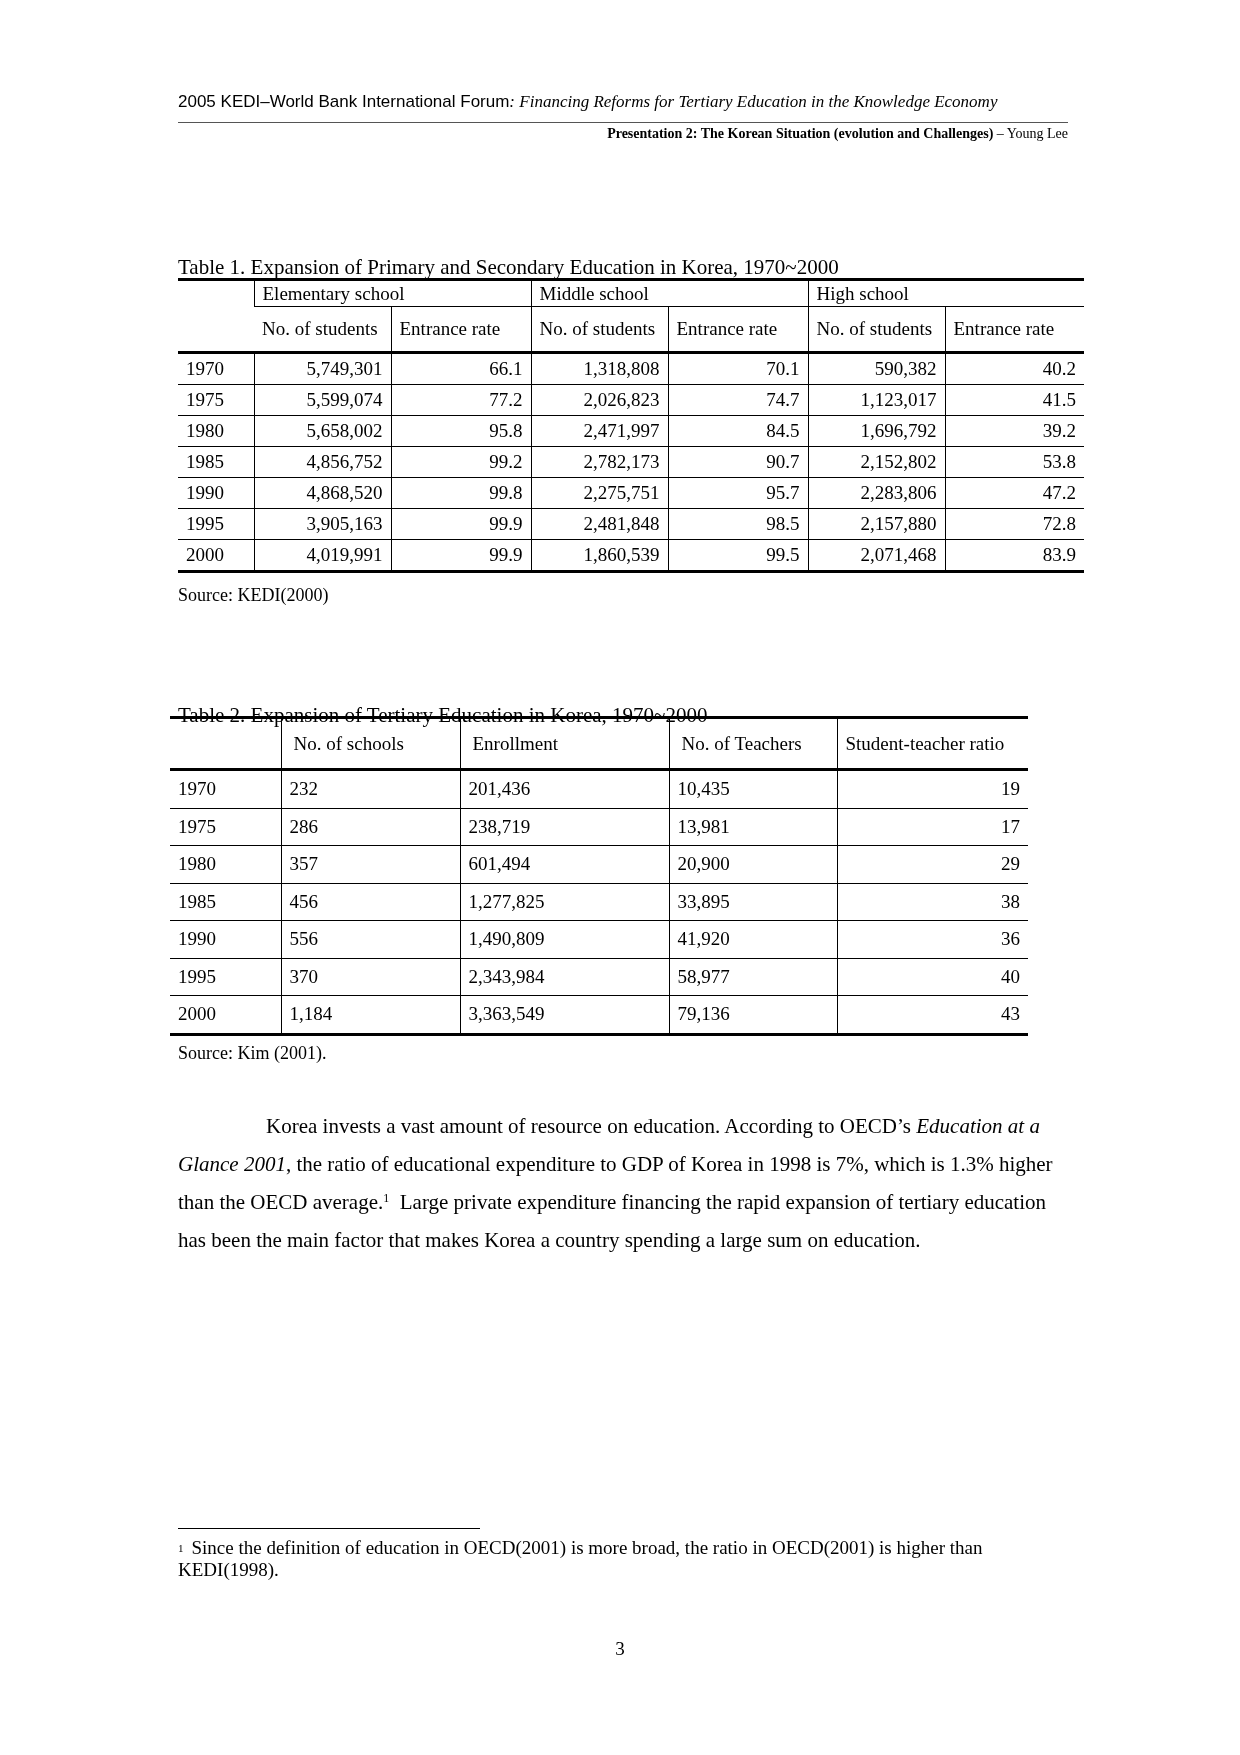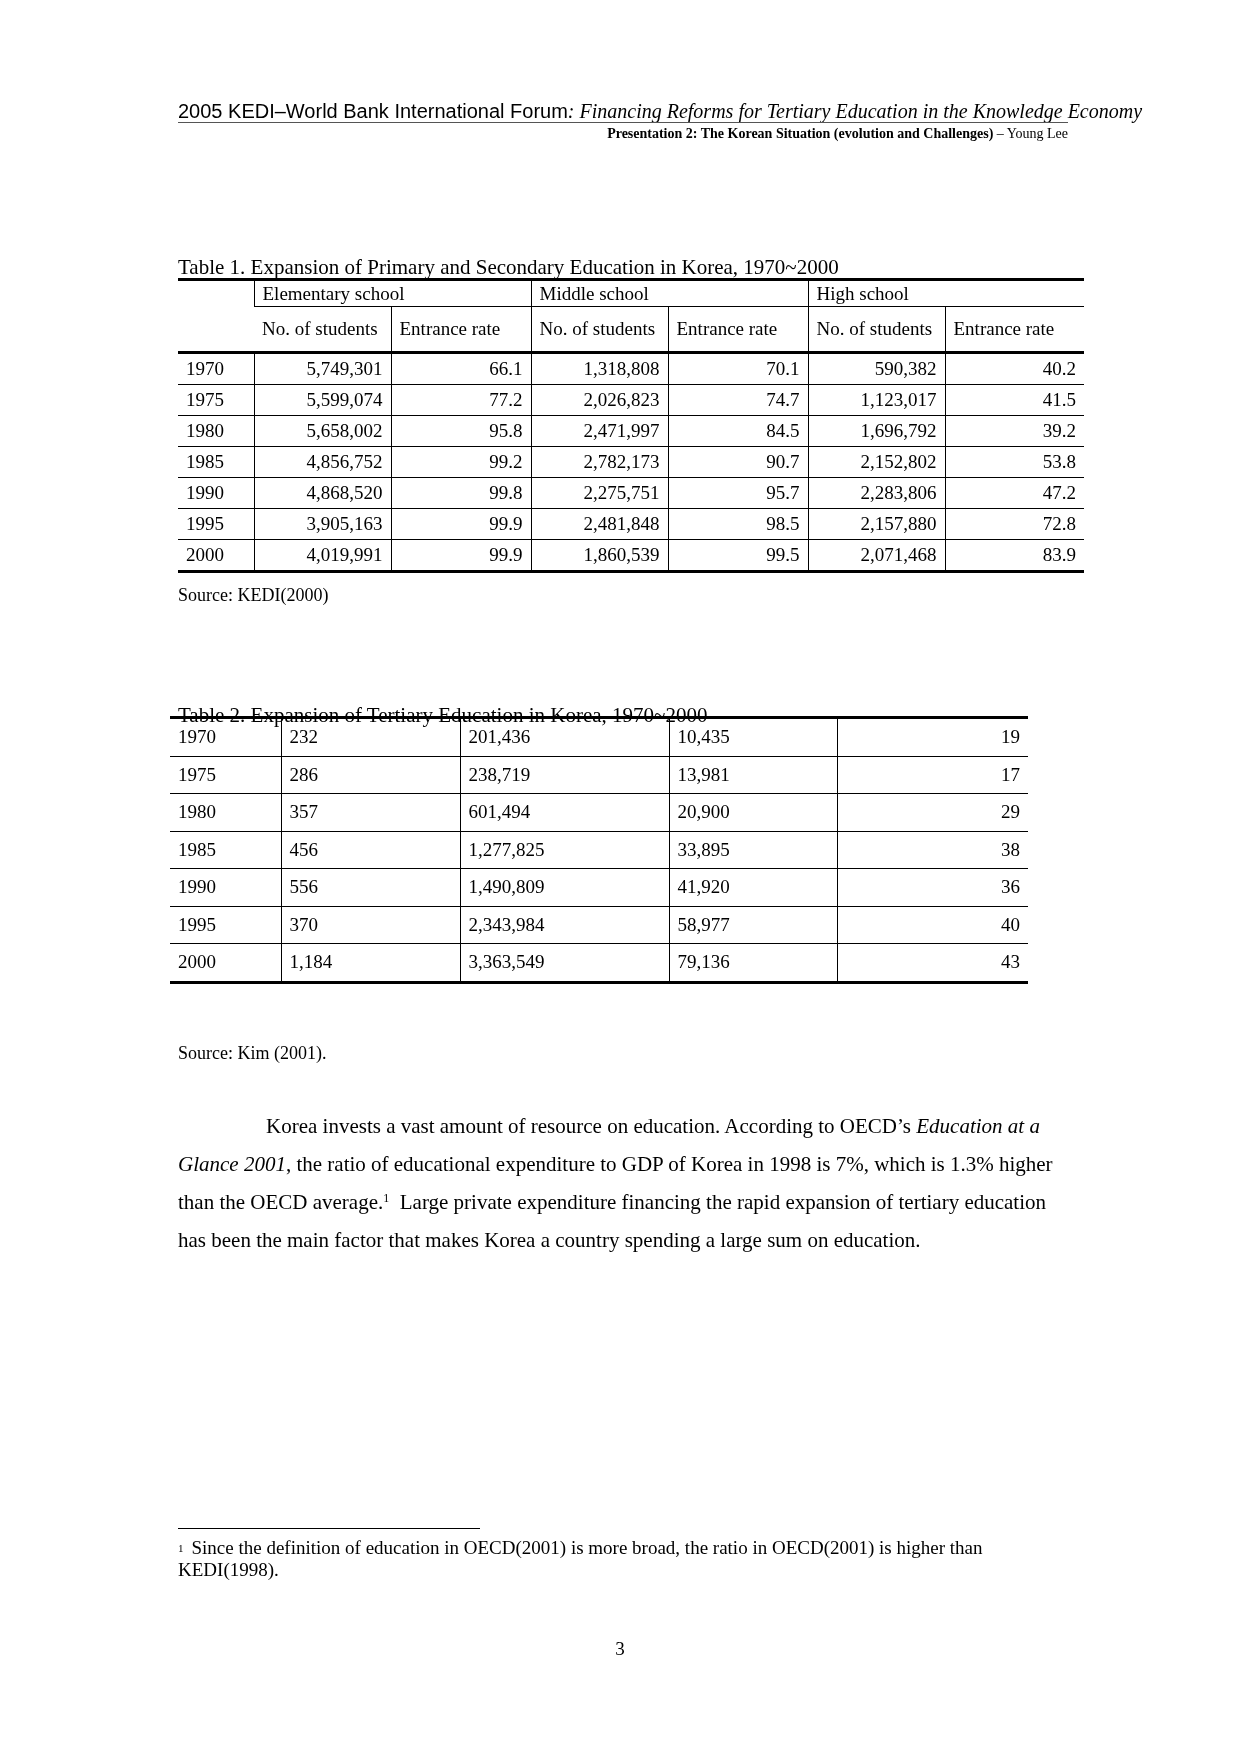--- a/index.html
+++ b/index.html
@@ -1,18 +1,18 @@
 <!DOCTYPE html>
 <html><head>
 <meta charset="utf-8">
 <style>
   html, body { margin: 0; padding: 0; background: #ffffff; }
   body { width: 1240px; height: 1755px; position: relative; color: #000; font-family: "Liberation Serif", serif; overflow: hidden; }
   .abs { position: absolute; }
-  .hdr-line1 { left: 178px; top: 100px; font-size: 20px; white-space: nowrap; }
+  .hdr-line1 { left: 178px; top: 92px; font-size: 17px; white-space: nowrap; }
   .hdr-line1 .sans { font-family: "Liberation Sans", sans-serif; }
   .hdr-line1 .ital { font-family: "Liberation Serif", serif; font-style: italic; }
   .hdr-rule { left: 178px; top: 122px; width: 890px; height: 0; border-top: 1px solid #555; }
   .hdr-line2 { right: 172px; top: 126px; font-size: 14px; white-space: nowrap; }
   .hdr-line2 b { font-weight: bold; }
 
   .caption { font-size: 21px; white-space: nowrap; margin-top: 32px; }
   .source { font-size: 18px; white-space: nowrap; }
 
   table { border-collapse: collapse; position: absolute; font-family: "Liberation Serif", serif; }
@@ -162,20 +162,27 @@
 
 <table id="t2">
   <colgroup>
     <col style="width:111px">
       <col style="width:179px">
       <col style="width:209px">
       <col style="width:168px">
       <col style="width:191px">
   </colgroup>
   <tbody>
+      <tr class="hd">
+    <td></td>
+    <td style="padding-left:12px">No. of schools</td>
+    <td style="padding-left:12px">Enrollment</td>
+    <td style="padding-left:12px">No. of Teachers</td>
+    <td>Student-teacher ratio</td>
+  </tr>
   <tr class="row">
     <td>1970</td>
     <td class="ctr">232</td>
     <td class="ctr">201,436</td>
     <td class="ctr">10,435</td>
     <td class="num">19</td>
   </tr>
   <tr class="row">
     <td>1975</td>
     <td class="ctr">286</td>

